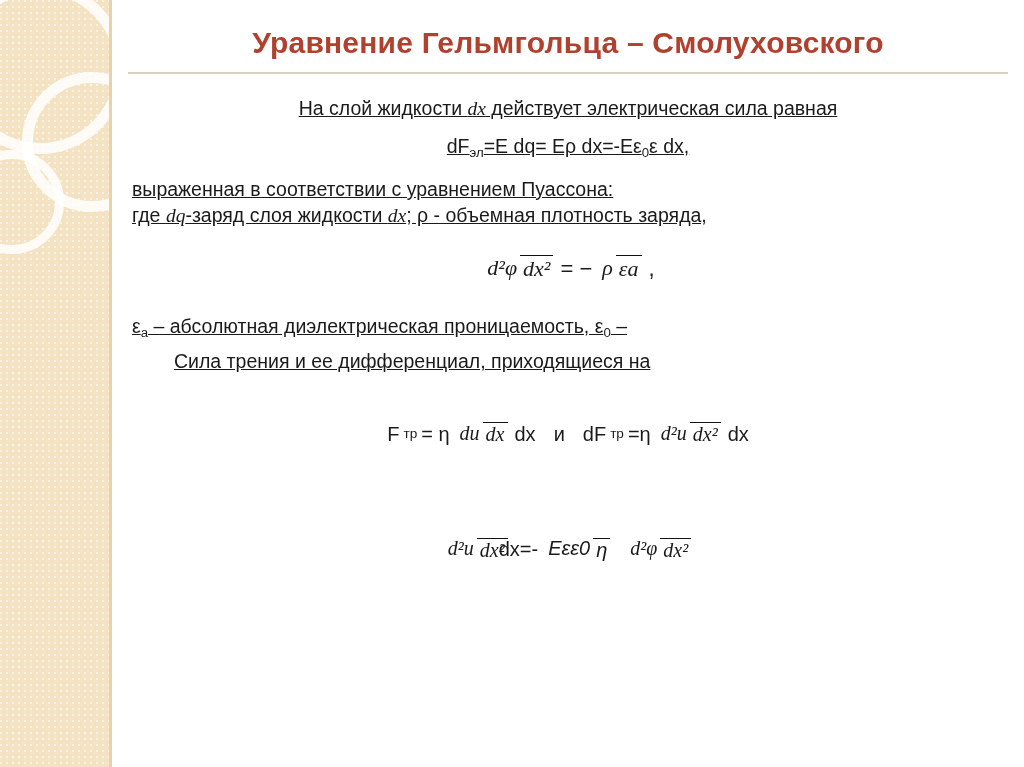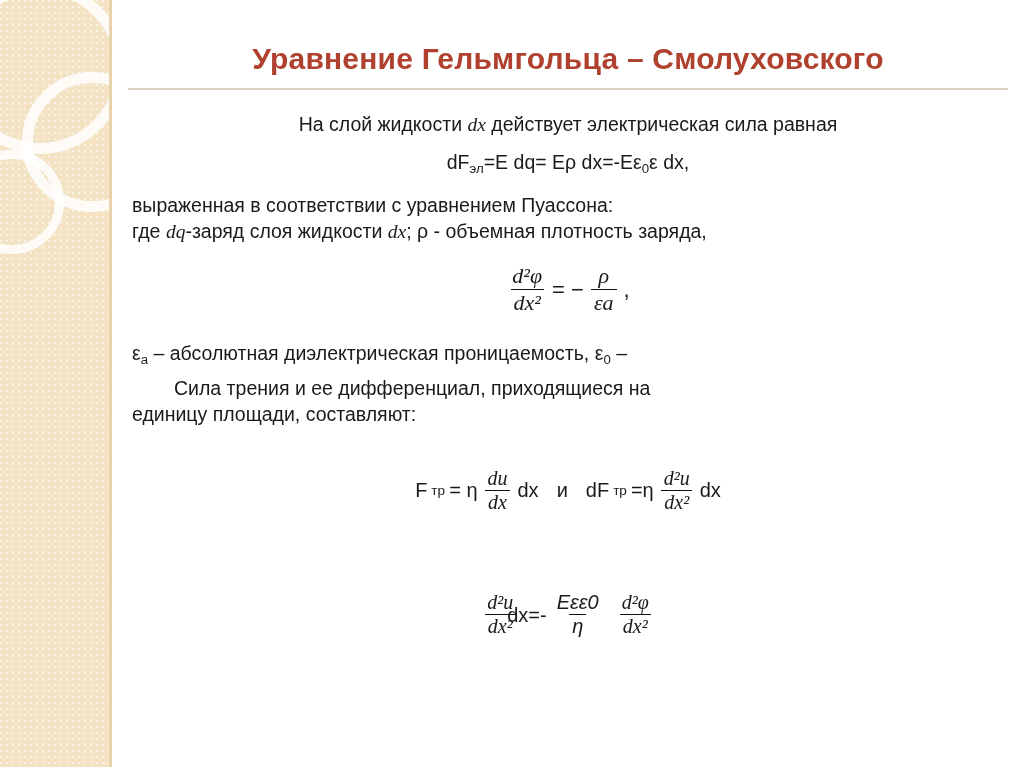--- a/index.html
+++ b/index.html
@@ -40,21 +40,21 @@
     border: 11px solid #ffffff;
     opacity: 0.85;
   }
   .ring-1 { width: 150px; height: 150px; left: -46px; top: -18px; }
   .ring-2 { width: 118px; height: 118px; left: 22px;  top: 72px; }
   .ring-3 { width: 86px;  height: 86px;  left: -40px; top: 150px; border-width: 9px; }
 
   
   .page {
     position: absolute;
-    left: 112px; top: 16px;
+    left: 112px; top: 0;
     width: 912px; height: 659px;
   }
 
   .title {
     color: #b0412e;
     font-size: 30px;
     font-weight: bold;
     text-align: center;
     margin: 26px 0 0 0;
     letter-spacing: 0.2px;
@@ -63,20 +63,21 @@
     width: 880px;
     margin: 12px auto 0 auto;
     border-top: 2px solid #d9d2c4;
   }
 
   .body {
     padding: 0 20px 0 20px;
     color: #1a1a1a;
     font-size: 19.5px;
     line-height: 1.32;
+    text-decoration: underline;
   }
 
   p { margin: 0; }
   .center   { text-align: center; }
   .ind      { text-indent: 42px; }
   .sp-8     { height: 8px; }
   .sp-12    { height: 12px; }
   .sp-16    { height: 16px; }
   .sp-22    { height: 22px; }
   .sp-36    { height: 36px; }
@@ -89,24 +90,24 @@
   .math {
     font-family: "Liberation Serif", serif;
     display: inline-flex;
     align-items: center;
     justify-content: center;
     gap: 4px;
     white-space: nowrap;
   }
   .frac {
     display: inline-flex;
-    flex-direction: column;
+    flex-direction: row;
     align-items: center;
     vertical-align: middle;
-    margin: 4px 3px;
+    margin: 11px 3px;
     line-height: 1.08;
   }
   .frac .num { padding: 0 3px 1px 3px; font-style: italic; }
   .frac .den { padding: 1px 3px 0 3px; border-top: 1.3px solid #111; font-style: italic; }
 
   .eq-block {
     text-align: center;
     font-size: 22px;
   }
   .eq-small { font-size: 20px; }
@@ -166,21 +167,20 @@
 
     <div class="sp-22"></div>
 
     <p>
       <span>ε</span><sub>а</sub><span> – абсолютная диэлектрическая проницаемость, ε</span><sub>0</sub><span> –</span>
     </p>
 
     <div class="sp-8"></div>
 
     <p class="ind">Сила трения и ее дифференциал, приходящиеся на</p>
-    <p>единицу площади, составляют:</p>
 
     <div class="sp-36"></div>
 
     <div class="eq-block eq-small">
       <span class="math">
         <span class="upr">F</span>
           <sub class="upr">тр</sub>
           <span class="upr">= η</span>
         <span class="frac">
           <span class="num">du</span>

